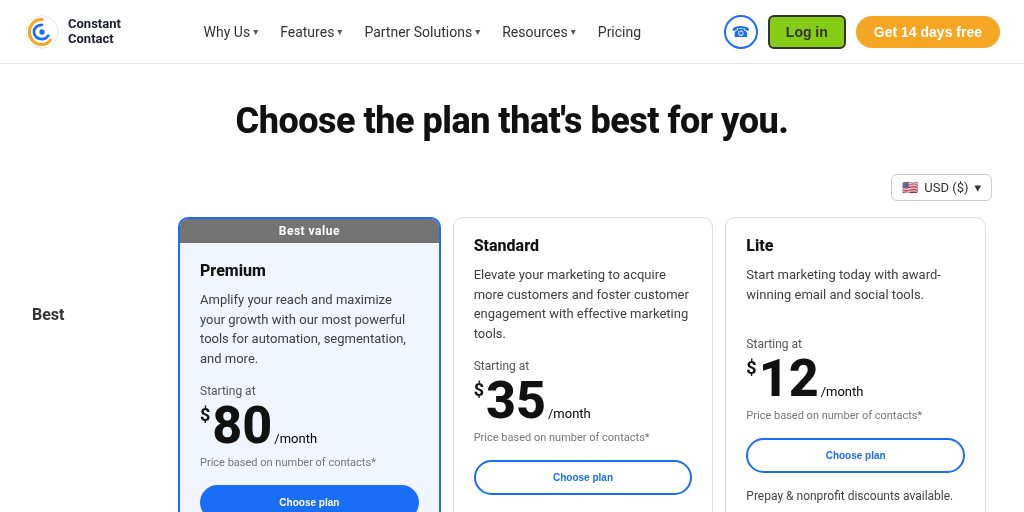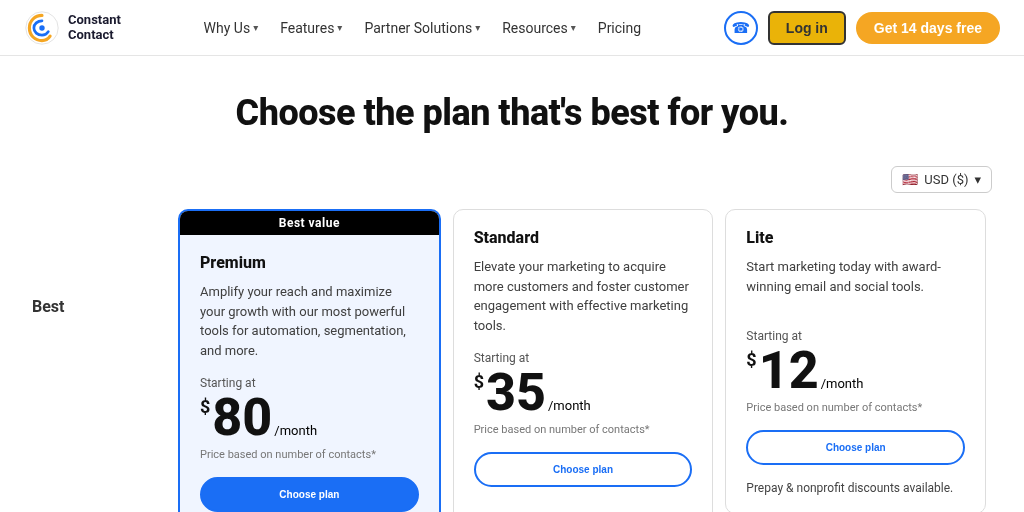--- a/index.html
+++ b/index.html
@@ -1,49 +1,49 @@
 <!DOCTYPE html>
 <html><head>
   <meta charset="utf-8">
   <style>
     * { box-sizing: border-box; margin: 0; padding: 0; }
     body { font-family: -apple-system, BlinkMacSystemFont, 'Segoe UI', Roboto, sans-serif; background: #fff; color: #333; font-size: 14px; }
 
     
-    .header { display: flex; align-items: center; justify-content: space-between; padding: 10px 24px; border-bottom: 1px solid #e5e5e5; height: 56px; }
+    .header { display: flex; align-items: center; justify-content: space-between; padding: 10px 24px; border-bottom: 1px solid #e5e5e5; height: 64px; }
     .logo { display: flex; align-items: center; gap: 8px; }
     .logo-icon { width: 36px; height: 36px; }
     .logo-text { display: flex; flex-direction: column; line-height: 1.1; }
     .logo-text .constant { font-weight: 700; font-size: 13px; color: #1a1a2e; }
     .logo-text .contact { font-weight: 700; font-size: 13px; color: #1a1a2e; }
     nav { display: flex; align-items: flex-start; gap: 6px; }
     .nav-item { display: flex; align-items: center; gap: 3px; font-size: 14px; color: #333; cursor: pointer; padding: 6px 8px; border-radius: 4px; white-space: nowrap; }
     .chevron { font-size: 10px; color: #555; }
     .header-actions { display: flex; align-items: center; gap: 10px; }
     .phone-btn { width: 34px; height: 34px; border-radius: 50%; border: 2px solid #1a6ef5; display: flex; align-items: center; justify-content: center; cursor: pointer; color: #1a6ef5; font-size: 15px; }
-    .login-btn { padding: 7px 16px; border: 2px solid #333; border-radius: 6px; background: #eab308; font-size: 14px; font-weight: 600; cursor: pointer; color: #333; }
+    .login-btn { padding: 7px 16px; border: 2px solid #333; border-radius: 6px; background: #84cc16; font-size: 14px; font-weight: 600; cursor: pointer; color: #333; }
     .cta-btn { padding: 8px 18px; border: none; border-radius: 20px; background: #f5a623; font-size: 14px; font-weight: 700; cursor: pointer; color: #fff; white-space: nowrap; }
 
     
     .main { padding: 36px 32px 16px; }
     .hero-title { text-align: center; font-size: 36px; font-weight: 800; color: #111; margin-bottom: 32px; letter-spacing: -0.5px; }
 
     
     .currency-row { display: flex; justify-content: flex-end; margin-bottom: 16px; }
     .currency-selector { display: flex; align-items: center; gap: 6px; border: 1px solid #ccc; border-radius: 6px; padding: 5px 10px; cursor: pointer; font-size: 13px; background: #fff; }
 
     
     .plans-section { display: flex; gap: 0; align-items: flex-start; }
     .plan-label-col { width: 140px; padding-top: 88px; flex-shrink: 0; }
     .plan-label { font-size: 16px; font-weight: 700; color: #333; }
 
     .plan-card { flex: 1; border: 1px solid #ddd; border-radius: 10px; overflow: hidden; margin: 0 6px; background: #fff; }
     .plan-card.premium { border: 2px solid #1a6ef5; background: #f0f5ff; }
 
-    .best-value-badge { background: #000000; color: #fff; text-align: center; font-size: 12px; font-weight: 700; padding: 5px; letter-spacing: 0.5px; }
+    .best-value-badge { background: #737373; color: #fff; text-align: center; font-size: 12px; font-weight: 700; padding: 5px; letter-spacing: 0.5px; }
     .plan-card-body { padding: 18px 20px; }
     .plan-name { font-size: 16px; font-weight: 800; color: #111; margin-bottom: 10px; }
     .plan-desc { font-size: 13px; color: #404040; line-height: 1.5; margin-bottom: 16px; min-height: 56px; }
     .starting-at { font-size: 12px; color: #555; margin-bottom: 2px; }
     .price-row { display: flex; align-items: flex-end; gap: 2px; margin-bottom: 4px; }
     .price-dollar { font-size: 18px; font-weight: 700; color: #111; line-height: 1; align-self: flex-start; margin-top: 6px; }
     .price-amount { font-size: 52px; font-weight: 800; color: #111; line-height: 1; }
     .price-per { font-size: 13px; color: #000000; margin-bottom: 6px; }
     .price-note { font-size: 11px; color: #777; margin-bottom: 16px; }
     .choose-plan-btn { display: block; width: 100%; padding: 10px; border-radius: 24px; font-size: 10px; font-weight: 700; cursor: pointer; text-align: center; margin-bottom: 16px; }

